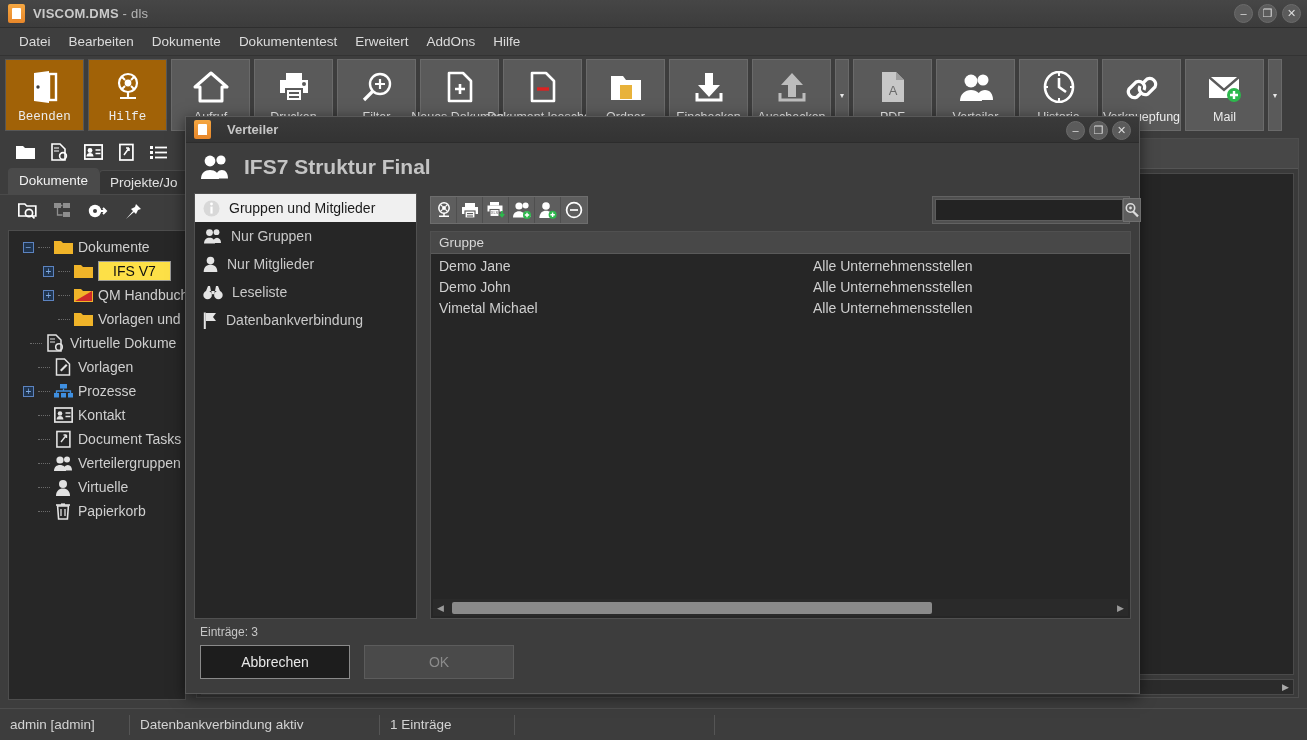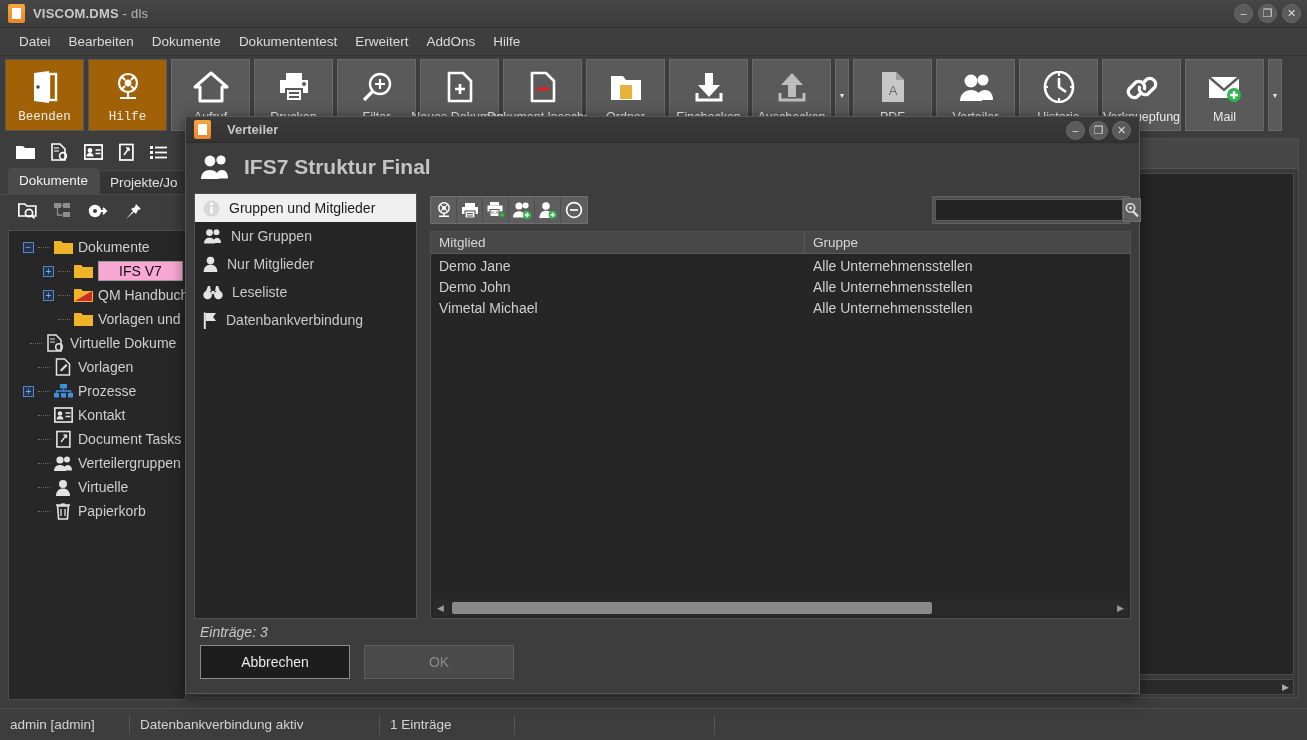--- a/index.html
+++ b/index.html
@@ -80,21 +80,21 @@
              background:#272727; border:1px solid #4d4d4d; overflow:hidden; padding-top:4px;}
   .tnode { display:flex; align-items:center; height:24px; font-size:14px; color:#cfcfcf;
            white-space:nowrap; }
   .tnode .exp { width:11px;height:11px;border:1px solid #5c83c0;background:#20354f;
                 color:#7fa8e0; font-size:10px; line-height:9px; text-align:center;
                 margin-right:4px; flex:none;}
   .tnode .nox { width:11px; margin-right:4px; flex:none;}
   .tnode .dots { width:12px; border-top:1px dotted #6b6b6b; margin-right:3px; flex:none;}
   .tnode .ti { width:20px; display:flex; align-items:center; justify-content:center; margin-right:5px; flex:none;}
   .tnode .tl { color:#cfcfcf; }
-  .tnode .tl.sel { background:#f9a8d4; color:#111; padding:1px 20px; border:1px solid #999;}
+  .tnode .tl.sel { background:#fde047; color:#111; padding:1px 14px; border:1px solid #999;}
 
   
   .workspace { position:absolute; left:196px; top:138px; right:8px; bottom:42px;
                background:#3a3a3a; border:1px solid #4d4d4d;}
   .ws-header { height:30px; background:#474747; border-bottom:1px solid #555; }
   .ws-body { position:absolute; left:4px; right:4px; top:34px; bottom:22px; background:#262626; border:1px solid #4a4a4a;}
   .ws-hscroll { position:absolute; left:4px; right:4px; bottom:2px; height:16px; background:#2b2b2b;
                 border:1px solid #4a4a4a; display:flex; align-items:center;}
   .ws-thumb { height:11px; background:#777; border-radius:2px; margin-left:26px; width:620px;}
   .ws-arrow { color:#aaa; font-size:9px; position:absolute; right:4px;}
@@ -146,21 +146,21 @@
   .grow { display:flex; height:21px; font-size:14px; color:#cfcfcf; }
   .gc { padding:1px 0 0 8px; }
   .gc.c1 { width:374px; }
   .grid-hscroll { position:absolute; left:2px; right:2px; bottom:2px; height:17px;
                   background:#2a2a2a; display:flex; align-items:center;}
   .gh-left { color:#9a9a9a; font-size:9px; padding:0 4px;}
   .gh-right{ color:#9a9a9a; font-size:9px; position:absolute; right:4px;}
   .gh-thumb { height:12px; background:#8a8a8a; border-radius:2px; width:480px; margin-left:4px;}
 
   .dlg-footer { position:absolute; left:0; right:0; bottom:0; height:74px; }
-  .entries { padding-left:14px; font-size:14px; color:#c7c7c7; height:26px; line-height:26px;font-style:italic;}
+  .entries { padding-left:14px; font-size:12px; color:#c7c7c7; height:26px; line-height:26px;}
   .fbtns { display:flex; gap:14px; padding-left:14px; }
   .fbtn { width:150px; height:34px; display:flex;align-items:center;justify-content:center;
           font-size:14px; border:1px solid #6d6d6d;}
   .fbtn.primary { background:#1d1d1d; color:#e8e8e8; border-color:#8a8a8a;}
   .fbtn.disabled { background:#4a4a4a; color:#8b8b8b; border-color:#5c5c5c;}
 </style>
 </head>
 <body>
 
 <div id="app">
@@ -767,21 +767,20 @@
                   <circle cx="6.5" cy="6" r="4.2" fill="none" stroke="#dcdcdc" stroke-width="1.6"></circle>
                   <circle cx="6.5" cy="6" r="1.4" fill="#dcdcdc"></circle>
                   <path d="M8.8 9.2 L14 14.4" stroke="#dcdcdc" stroke-width="2.2"></path>
                 </svg>
             </span>
           </div>
         </div>
 
         <div class="grid">
           <div class="grid-head">
-            <div class="gh c1">Mitglied</div>
             <div class="gh">Gruppe</div>
           </div>
           <div style="padding-top:3px">
             <div class="grow">
               <div class="gc c1">Demo Jane</div>
               <div class="gc">Alle Unternehmensstellen</div>
             </div>
             <div class="grow">
               <div class="gc c1">Demo John</div>
               <div class="gc">Alle Unternehmensstellen</div>

